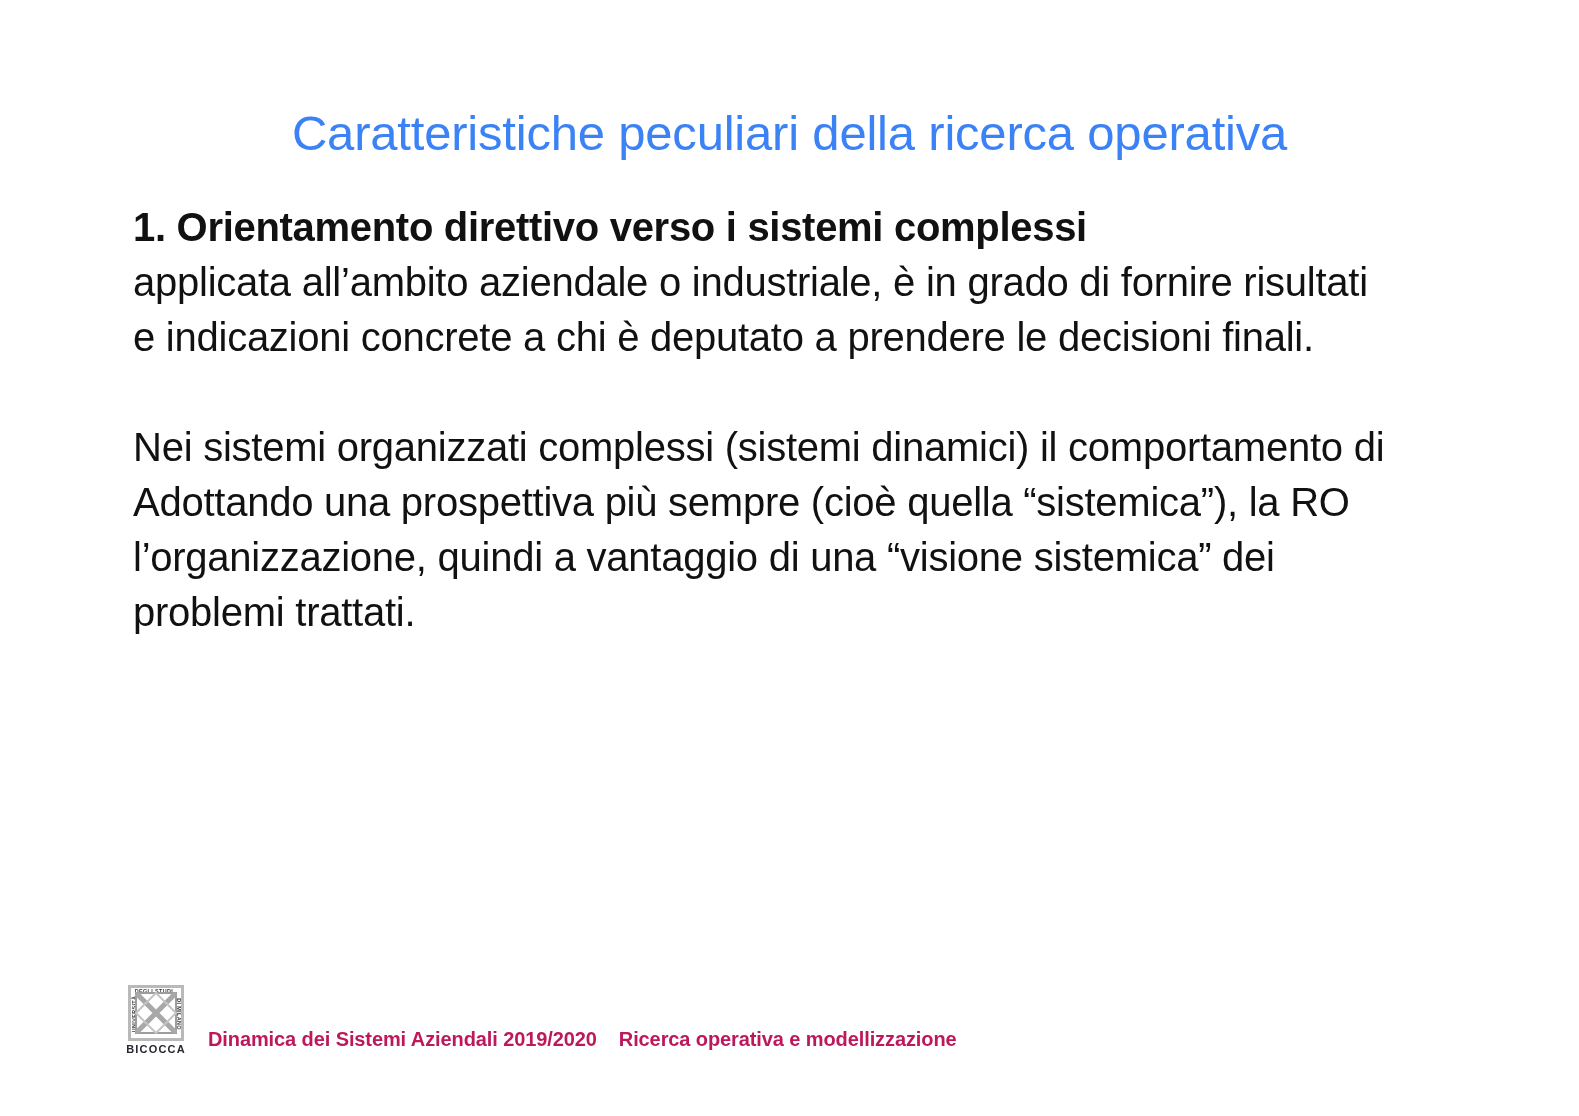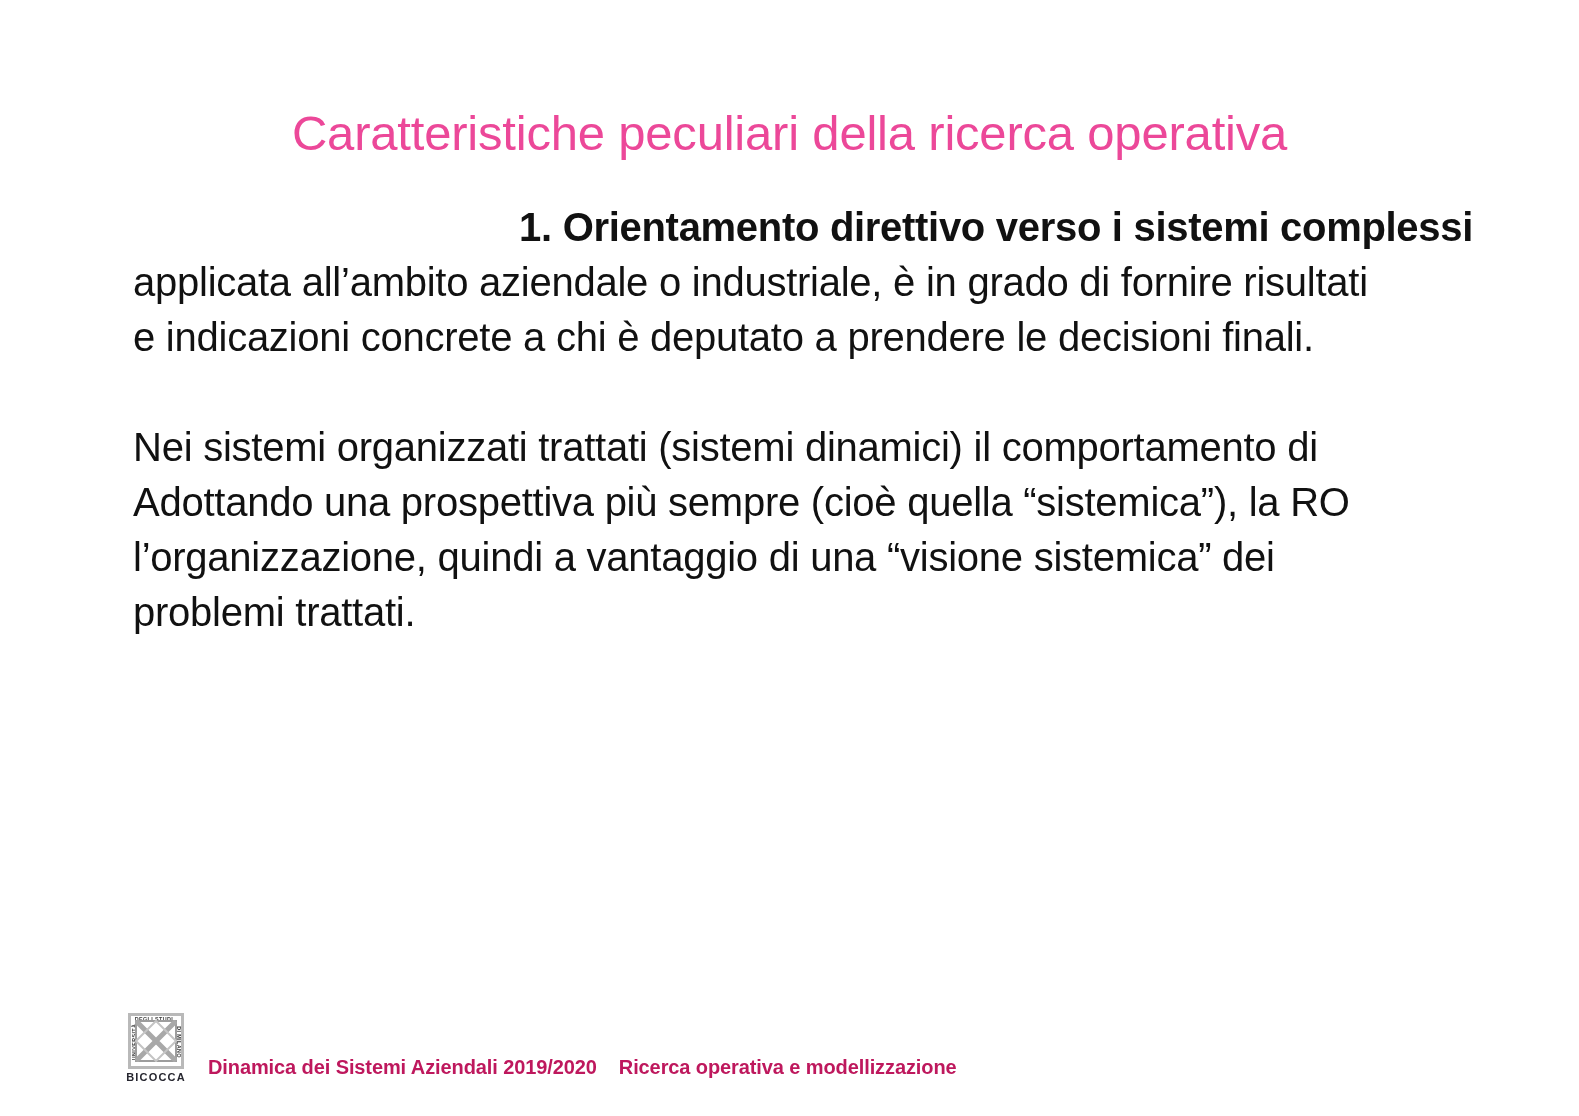--- a/index.html
+++ b/index.html
@@ -23,21 +23,21 @@
   #slide-title {
     position: absolute;
     left: 0;
     top: 108px;
     width: 1579px;
     text-align: center;
     font-family: "Liberation Sans", sans-serif;
     font-size: 49px;
     font-weight: 400;
     line-height: 1.05;
-    color: #ec4899;
+    color: #3b82f6;
     letter-spacing: -0.2px;
     white-space: nowrap;
   }
 
   
   #body-block {
     position: absolute;
     left: 133px;
     top: 200px;
     width: 1340px;
@@ -46,21 +46,20 @@
     line-height: 55px;
     color: #111111;
   }
   .body-line {
     white-space: nowrap;
     letter-spacing: -0.25px;
   }
   .body-line.heading {
     font-weight: 700;
     letter-spacing: -0.3px;
-    text-align: right;
   }
   .blank-line {
     height: 55px;
   }
   .accent {
     color: #2233dd;
   }
 
   
   #footer {
@@ -68,21 +67,20 @@
     left: 123px;
     top: 985px;
     display: flex;
     align-items: flex-end;
   }
   #logo {
     position: relative;
     width: 66px;
     height: 72px;
     flex: none;
-    margin-top: 28px;
   }
   .logo-frame {
     position: absolute;
     left: 5px;
     top: 0;
     width: 56px;
     height: 56px;
     border: 3px solid #b9b9b9;
     box-sizing: border-box;
     background: #ffffff;
@@ -164,21 +162,21 @@
 
     <div class="body-line heading">1. Orientamento direttivo verso i sistemi complessi</div>
 
 
     <div class="body-line">applicata all’ambito aziendale o industriale, è in grado di fornire risultati</div>
 
     <div class="body-line">e indicazioni concrete a chi è deputato a prendere le decisioni finali.</div>
 
     <div class="blank-line"></div>
 
-    <div class="body-line">Nei sistemi organizzati trattati (sistemi dinamici) il comportamento di</div>
+    <div class="body-line">Nei sistemi organizzati complessi (sistemi dinamici) il comportamento di</div>
 
 
     <div class="body-line">Adottando una prospettiva più sempre (cioè quella “sistemica”), la RO</div>
 
 
     <div class="body-line">l’organizzazione, quindi a vantaggio di una “visione sistemica” dei</div>
 
     <div class="body-line">problemi trattati.</div>
 
   </div>

